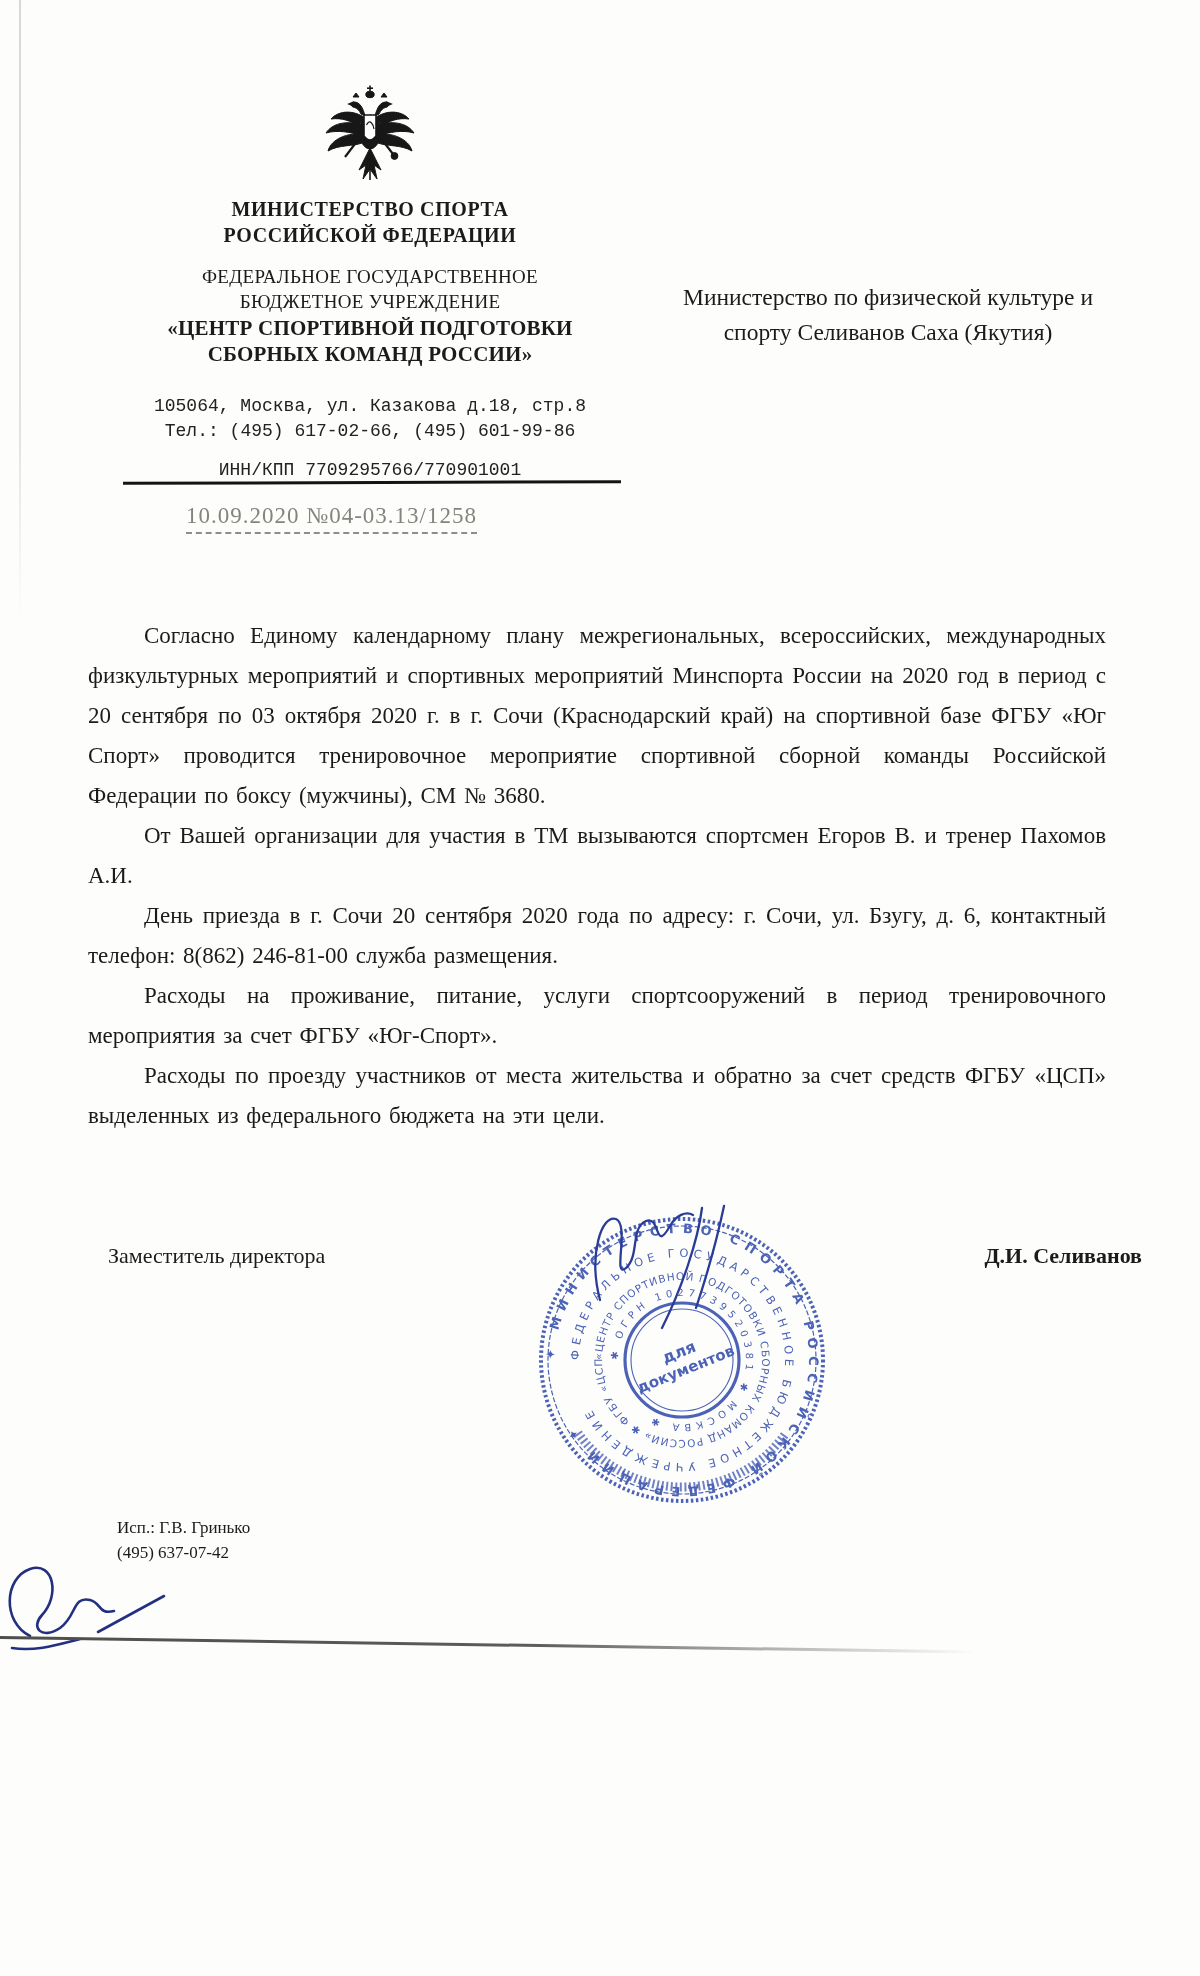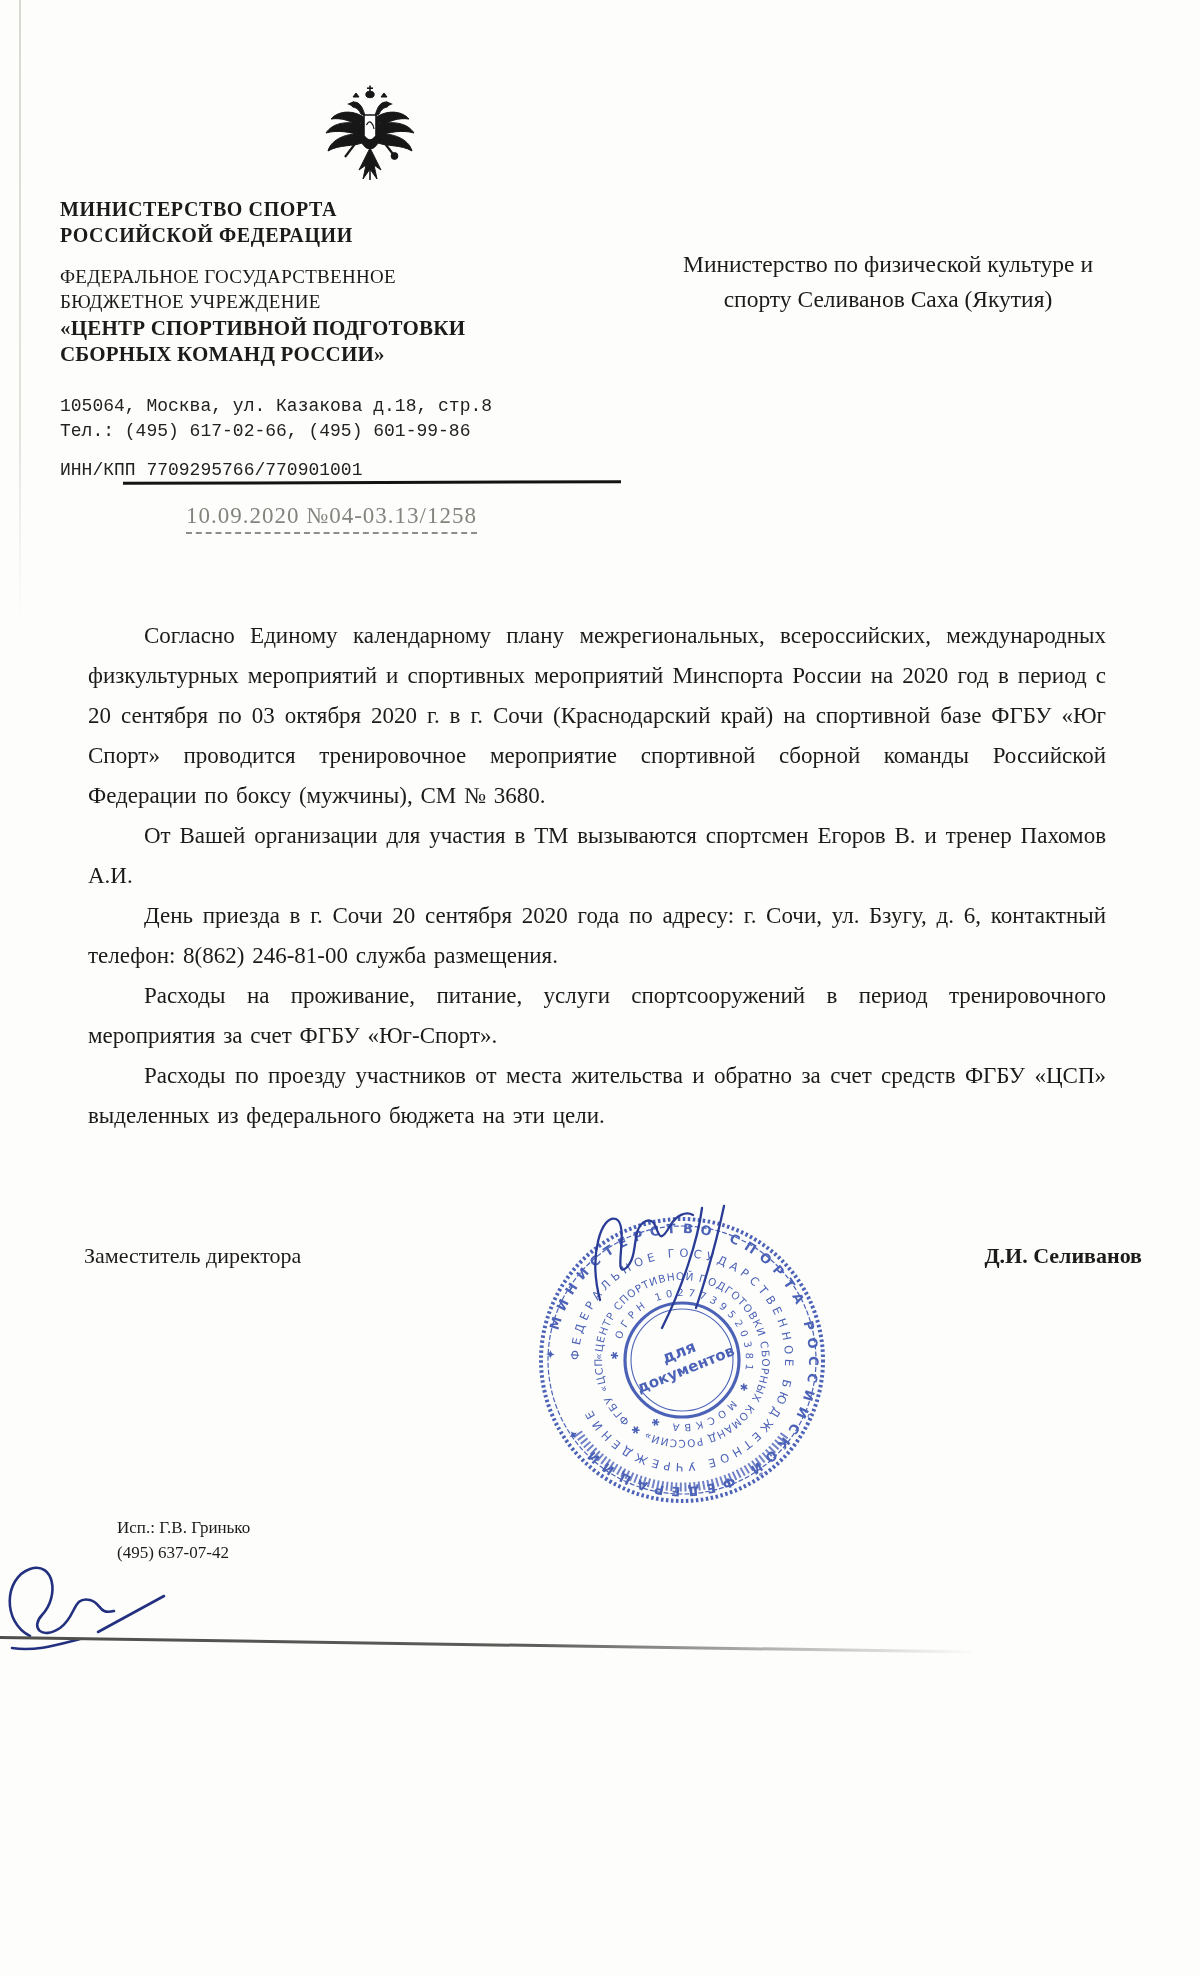--- a/index.html
+++ b/index.html
@@ -9,35 +9,35 @@
     font-family:"Liberation Serif", serif; color:#1b1b1b;
   }
   .abs{position:absolute;}
   
   .scan-left-line{left:19px; top:0; width:2px; height:620px;
     background:linear-gradient(to bottom,#d9d9d3 0%,#e3e3de 70%,rgba(227,227,222,0) 100%);}
   .scan-bottom-line{left:-4px; top:1636px; width:980px; height:3px;
     background:linear-gradient(to right,#4e4e4a 0%,#5c5c58 55%,rgba(100,100,96,0) 100%);
     transform:rotate(0.85deg); transform-origin:left center;}
   
-  .lh-col{left:60px; width:620px; text-align:left;}
+  .lh-col{left:60px; width:620px; text-align:center;}
   .ministry{font-weight:bold; font-size:20px; letter-spacing:.6px;}
   .orgname{font-size:19px; letter-spacing:.3px;}
   .orgname-bold{font-weight:bold; font-size:21px; letter-spacing:.2px;}
   .addr{font-size:18px; color:#222;font-family:Liberation Mono, monospace;}
   .rule{left:123px; top:481px; width:498px; height:3px; background:#141414; transform:rotate(-0.2deg);}
   .refline{left:186px; top:503px; font-size:23px; color:#84847e; letter-spacing:1px;
     border-bottom:2px dashed #8e8e88; padding-bottom:3px;}
   
-  .recipient{left:628px; top:247px; width:520px; text-align:center; font-size:23.5px; line-height:35px;}
+  .recipient{left:628px; top:280px; width:520px; text-align:center; font-size:23.5px; line-height:35px;}
   
   .body-text{left:88px; top:616px; width:1018px; font-size:23px; line-height:40px; text-align:justify;}
   .body-text p{margin:0; text-indent:56px; word-spacing:2px;}
   
-  .sig-pos{left:84px; top:1243px; font-size:22px;}
+  .sig-pos{left:108px; top:1243px; font-size:22px;}
   .sig-name{left:930px; top:1243px; width:212px; text-align:right; font-size:22px;font-weight:bold;}
   
   .stamp{left:532px; top:1210px; width:300px; height:300px; opacity:.9;}
   .sig-top{left:556px; top:1192px; width:250px; height:170px;}
   .sig-bottom{left:0px; top:1538px; width:210px; height:125px;}
   
   .executor{left:117px; top:1515px; font-size:17px; line-height:25px;}
   .emblem{left:320px; top:82px; width:100px; height:114px;}
 </style>
 </head>

